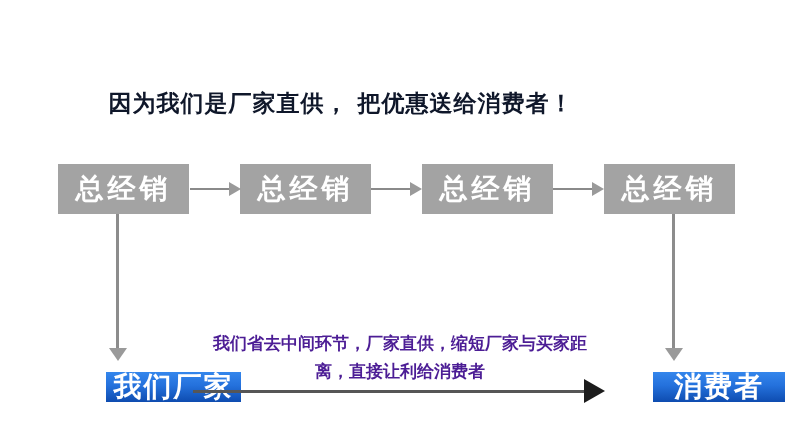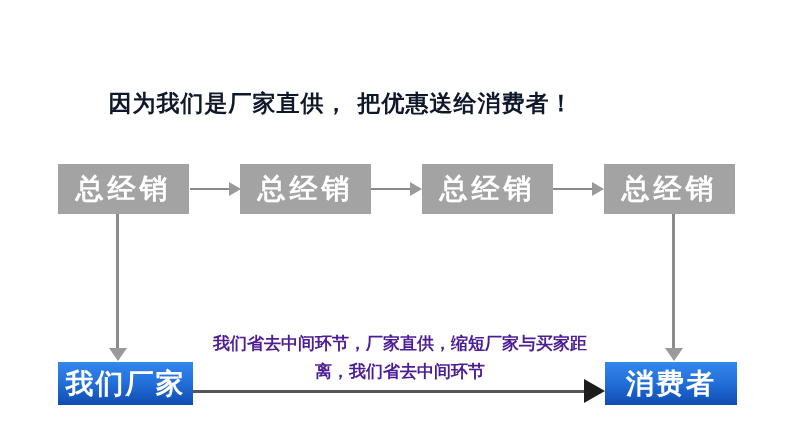--- a/index.html
+++ b/index.html
@@ -60,24 +60,24 @@
   .v-head {
     position: absolute; top: 348px; width: 0; height: 0;
     border-left: 9px solid transparent; border-right: 9px solid transparent;
     border-top: 13px solid #9a9a9a;
   }
   .vl-left  { left: 116px; } .vh-left  { left: 109px; }
   .vl-right { left: 672px; } .vh-right { left: 665px; }
 
   
   .blue-box {
-    position: absolute; top: 362px; height: 43px;
+    position: absolute; top: 372px; height: 30px;
     background: linear-gradient(180deg, #3486ec 0%, #2471dc 45%, #0e4cb0 100%);
     display: flex; align-items: center; justify-content: center;
-    color: #ffffff; font-size: 28px; font-weight: bold; letter-spacing: 2px;
+    color: #ffffff; font-size: 28px; font-weight: bold; letter-spacing: 2px; margin-left: 48px;
   }
   .factory-box  { left: 58px;  width: 135px; }
   .consumer-box { left: 605px; width: 132px; }
 
   
   .note {
     position: absolute; left: 195px; top: 329px; width: 410px;
     text-align: center; font-size: 17px; font-weight: bold;
     color: #4c1d95; line-height: 28px;
   }
@@ -127,19 +127,19 @@
 
   <div class="blue-box factory-box">
     <span>我们厂家</span>
   </div>
   <div class="blue-box consumer-box">
     <span>消费者</span>
   </div>
 
   <div class="note">
     <div>我们省去中间环节，厂家直供，缩短厂家与买家距</div>
-    <div>离，我们省去中间环节</div>
+    <div>离，直接让利给消费者</div>
   </div>
 
   <div class="dark-line"></div>
   <div class="dark-head"></div>
 
 </div>
 
 </body></html>

